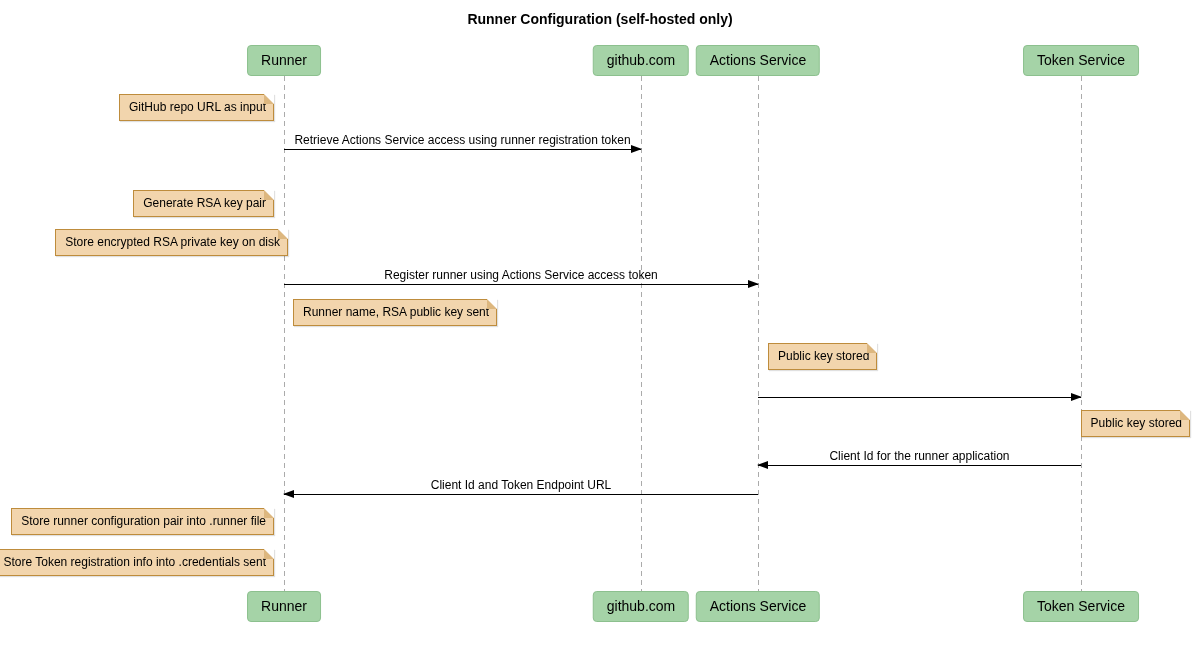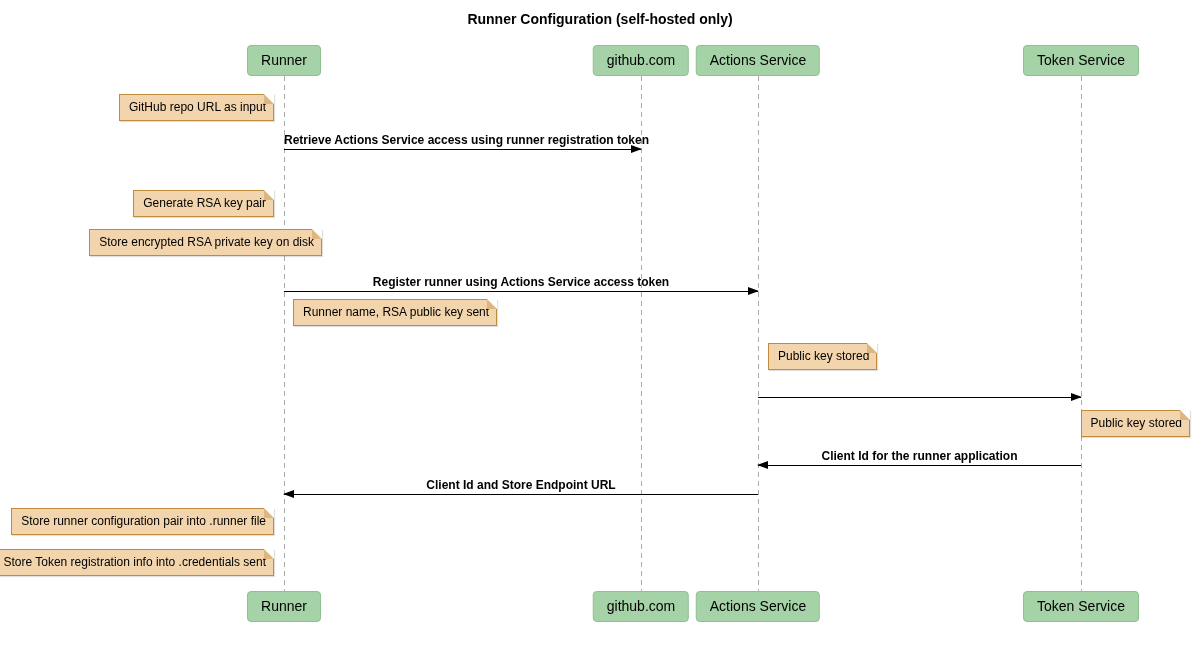--- a/index.html
+++ b/index.html
@@ -77,21 +77,20 @@
     height: 18px;
     border-bottom: 1px solid var(--message-line);
   }
   .message .msg-label {
     position: absolute;
     bottom: 2px; left: 0;
     width: 100%;
     text-align: center;
     font-size: 12px;
     white-space: nowrap;
-    font-weight: bold;
   }
   .arrow-r {
     position: absolute;
     right: -1px; bottom: -4px;
     width: 0; height: 0;
     border-left: 11px solid var(--message-line);
     border-top: 4px solid transparent;
     border-bottom: 4px solid transparent;
   }
   .arrow-l {
@@ -124,45 +123,45 @@
 
   <div class="row-bottom">
     <div class="participant" style="left:284px;">Runner</div>
     <div class="participant" style="left:641px;">github.com</div>
     <div class="participant" style="left:758px;">Actions Service</div>
     <div class="participant" style="left:1081px;">Token Service</div>
   </div>
 
   <div class="note" style="right:926px; top:94px;">GitHub repo URL as input</div>
   <div class="note" style="right:926px; top:190px;">Generate RSA key pair</div>
-  <div class="note" style="right:878px; top:229px;">Store encrypted RSA private key on disk</div>
+  <div class="note" style="right:912px; top:229px;">Store encrypted RSA private key on disk</div>
   <div class="note" style="left:293px; top:299px;">Runner name, RSA public key sent</div>
   <div class="note" style="left:768px; top:343px;">Public key stored</div>
   <div class="note" style="right:10px; top:410px;">Public key stored</div>
   <div class="note" style="right:926px; top:508px;">Store runner configuration pair into .runner file</div>
   <div class="note" style="right:926px; top:549px;">Store Token registration info into .credentials sent</div>
 
   <div class="message" style="left:284px; top:132px; width:357px;">
     <span class="msg-label">Retrieve Actions Service access using runner registration token</span>
     <span class="arrow-r"></span>
   </div>
 
 
-  <div class="message" style="left:284px; top:274px; width:474px;">
+  <div class="message" style="left:284px; top:267px; width:474px;">
     <span class="msg-label">Register runner using Actions Service access token</span>
     <span class="arrow-r"></span>
   </div>
 
   <div class="message" style="left:758px; top:380px; width:323px;">
     <span class="arrow-r"></span>
   </div>
 
   <div class="message" style="left:758px; top:448px; width:323px;">
     <span class="msg-label">Client Id for the runner application</span>
     <span class="arrow-l"></span>
   </div>
 
   <div class="message" style="left:284px; top:477px; width:474px;">
-    <span class="msg-label">Client Id and Store Endpoint URL</span>
+    <span class="msg-label">Client Id and Token Endpoint URL</span>
     <span class="arrow-l"></span>
   </div>
 
 </div>
 
 </body></html>

